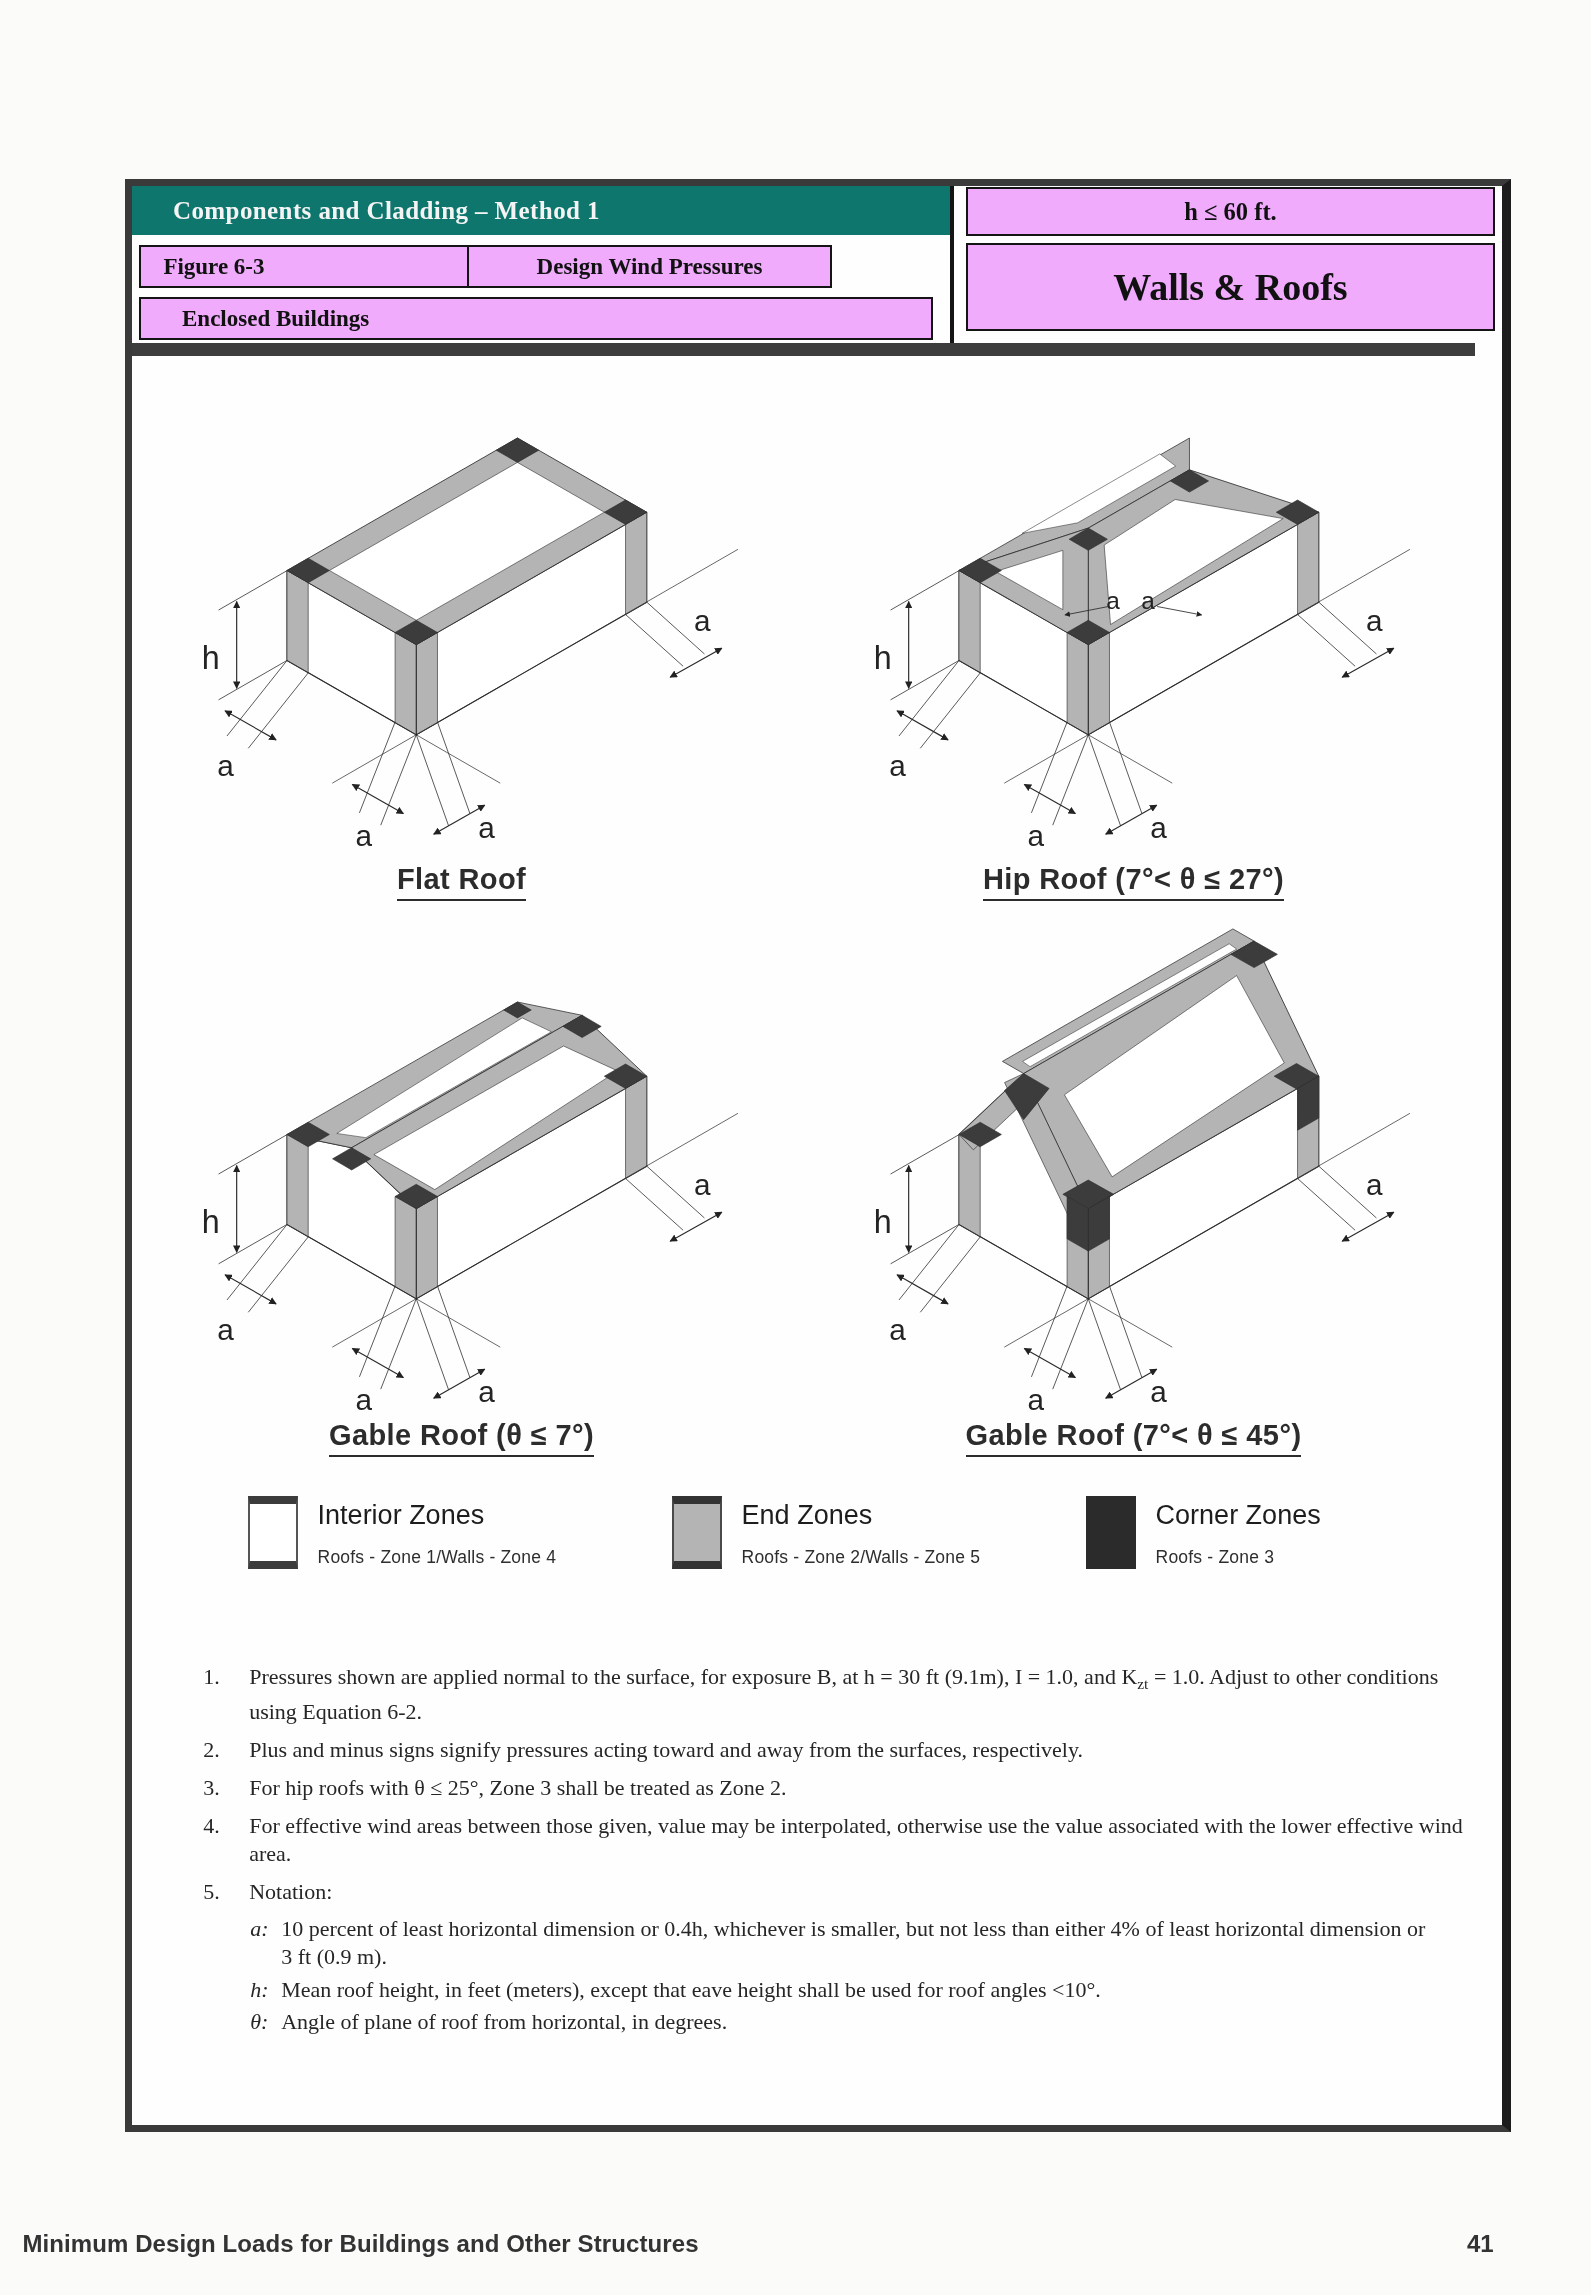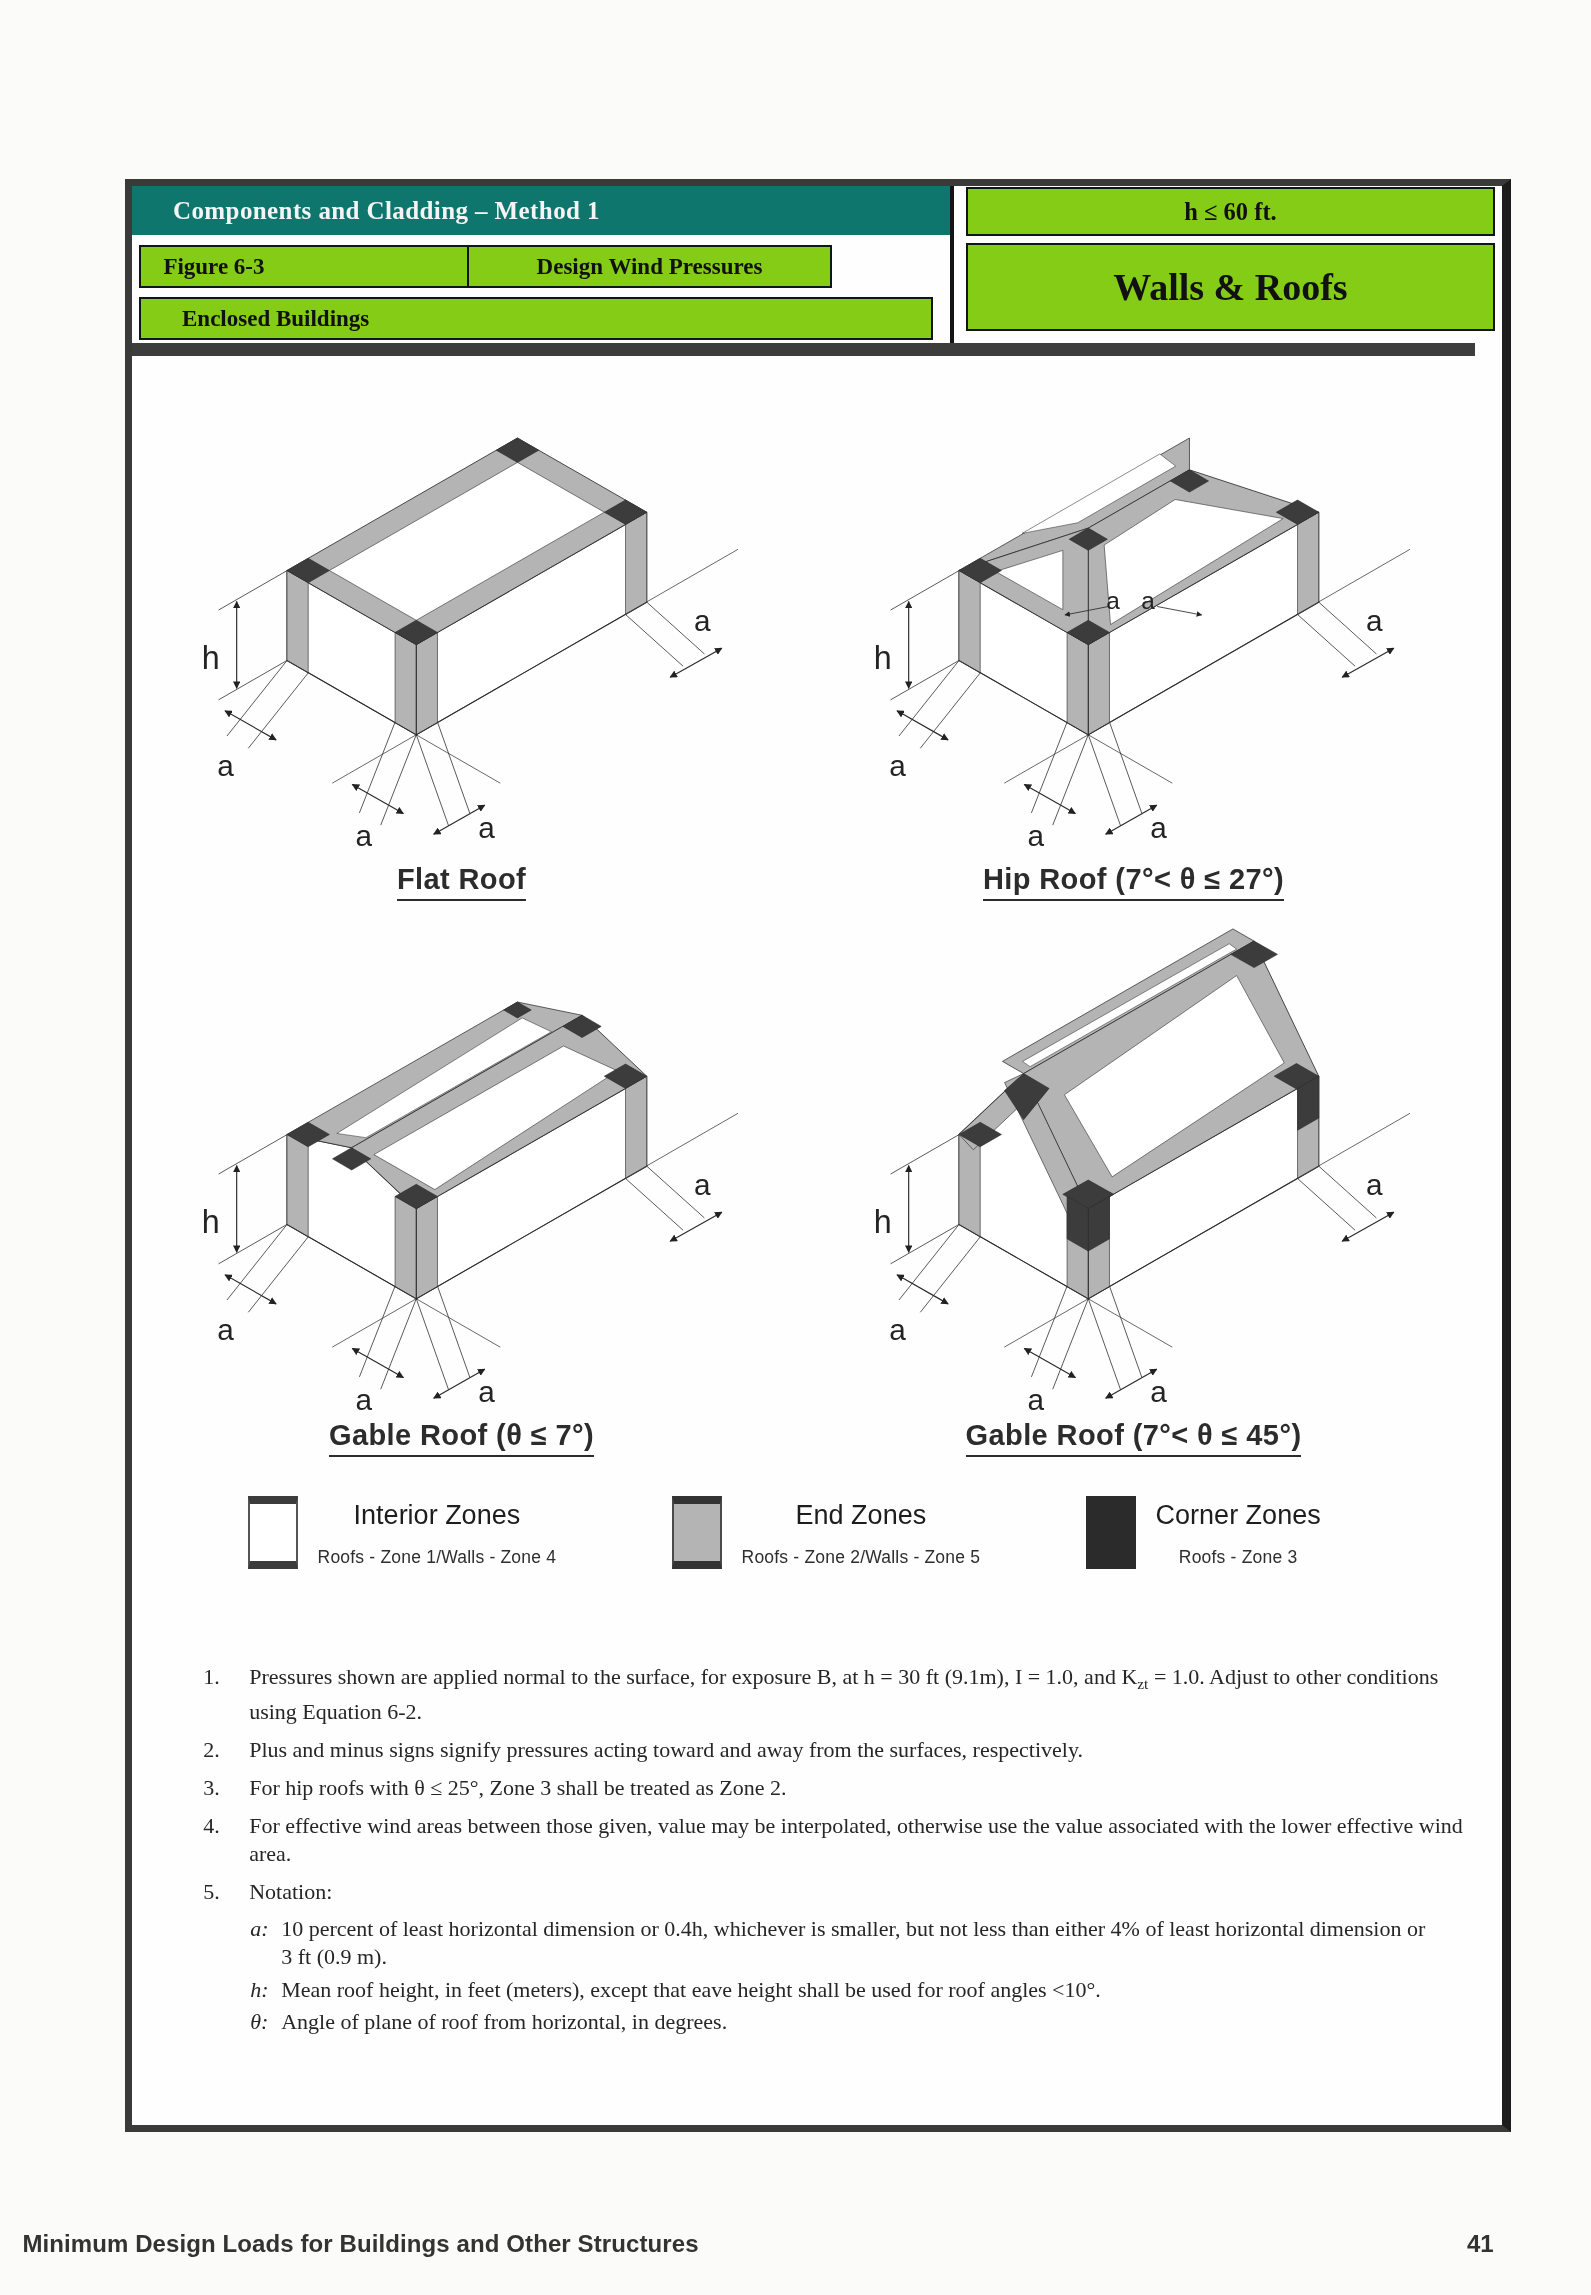--- a/index.html
+++ b/index.html
@@ -16,21 +16,21 @@
   }
   
   .title-bar{
     position:absolute;left:0;top:0;width:818px;height:49px;
     background:#0f766e;color:#f4f4f4;
     font-family:"Liberation Serif", serif;font-weight:bold;font-size:25px;
     display:flex;align-items:center;padding-left:41px;box-sizing:border-box;
     letter-spacing:0.4px;
   }
   .hd-box{
-    position:absolute;background:#84cc16;border:2.8px solid #141414;box-sizing:border-box;
+    position:absolute;background:#f0abfc;border:2.8px solid #141414;box-sizing:border-box;
     font-family:"Liberation Serif", serif;font-weight:bold;color:#111;
     display:flex;align-items:center;
   }
   .hbox{left:834px;top:1.4px;width:529px;height:49px;justify-content:center;font-size:24.5px;}
   .figbox{left:7px;top:59px;width:364px;height:43px;font-size:23px;padding-left:22.4px;}
   .dwpbox{left:335px;top:59px;width:365px;height:43px;justify-content:center;font-size:23px;}
   .wallsbox{left:834px;top:57px;width:529px;height:88px;justify-content:center;font-size:38px;}
   .encbox{left:7px;top:111px;width:794px;height:43px;font-size:23px;padding-left:41px;}
   .hdr-divider{position:absolute;left:818px;top:0;width:3.5px;height:157px;background:#141414;}
   .hdr-sep{position:absolute;left:0;top:157px;width:1343px;height:12.6px;background:#3d3d3d;}
@@ -43,21 +43,21 @@
   .caption{
     position:absolute;width:631px;text-align:center;
     font-size:29px;font-weight:bold;color:#2c2c2c;letter-spacing:0.4px;
   }
   .cap-1l{left:14px;top:677px;}
   .cap-1r{left:686px;top:677px;}
   .cap-2l{left:14px;top:1233px;}
   .cap-2r{left:686px;top:1233px;}
   .caption span{border-bottom:2.8px solid #2c2c2c;padding-bottom:4.2px;}
   
-  .legend-item{position:absolute;top:1310px;display:flex;gap:19.6px;text-align:center;}
+  .legend-item{position:absolute;top:1310px;display:flex;gap:19.6px;}
   .li-1{left:116px;} .li-2{left:540px;} .li-3{left:954px;}
   .swatch{width:50px;height:73px;box-sizing:border-box;}
   .sw-interior{background:#fff;border:2.1px solid #555;border-top:8.4px solid #3c3c3c;border-bottom:8.4px solid #3c3c3c;}
   .sw-end{background:#b4b4b4;border:2.1px solid #4a4a4a;border-top:8.4px solid #333;border-bottom:8.4px solid #333;}
   .sw-corner{background:#2b2b2b;border:2.1px solid #2b2b2b;}
   .legend-texts{display:flex;flex-direction:column;padding-top:4.2px;}
   .legend-name{font-size:27px;color:#1d1d1d;}
   .legend-sub{font-size:17.5px;color:#2e2e2e;margin-top:15.4px;letter-spacing:0.2px;}
   
   .notes{

